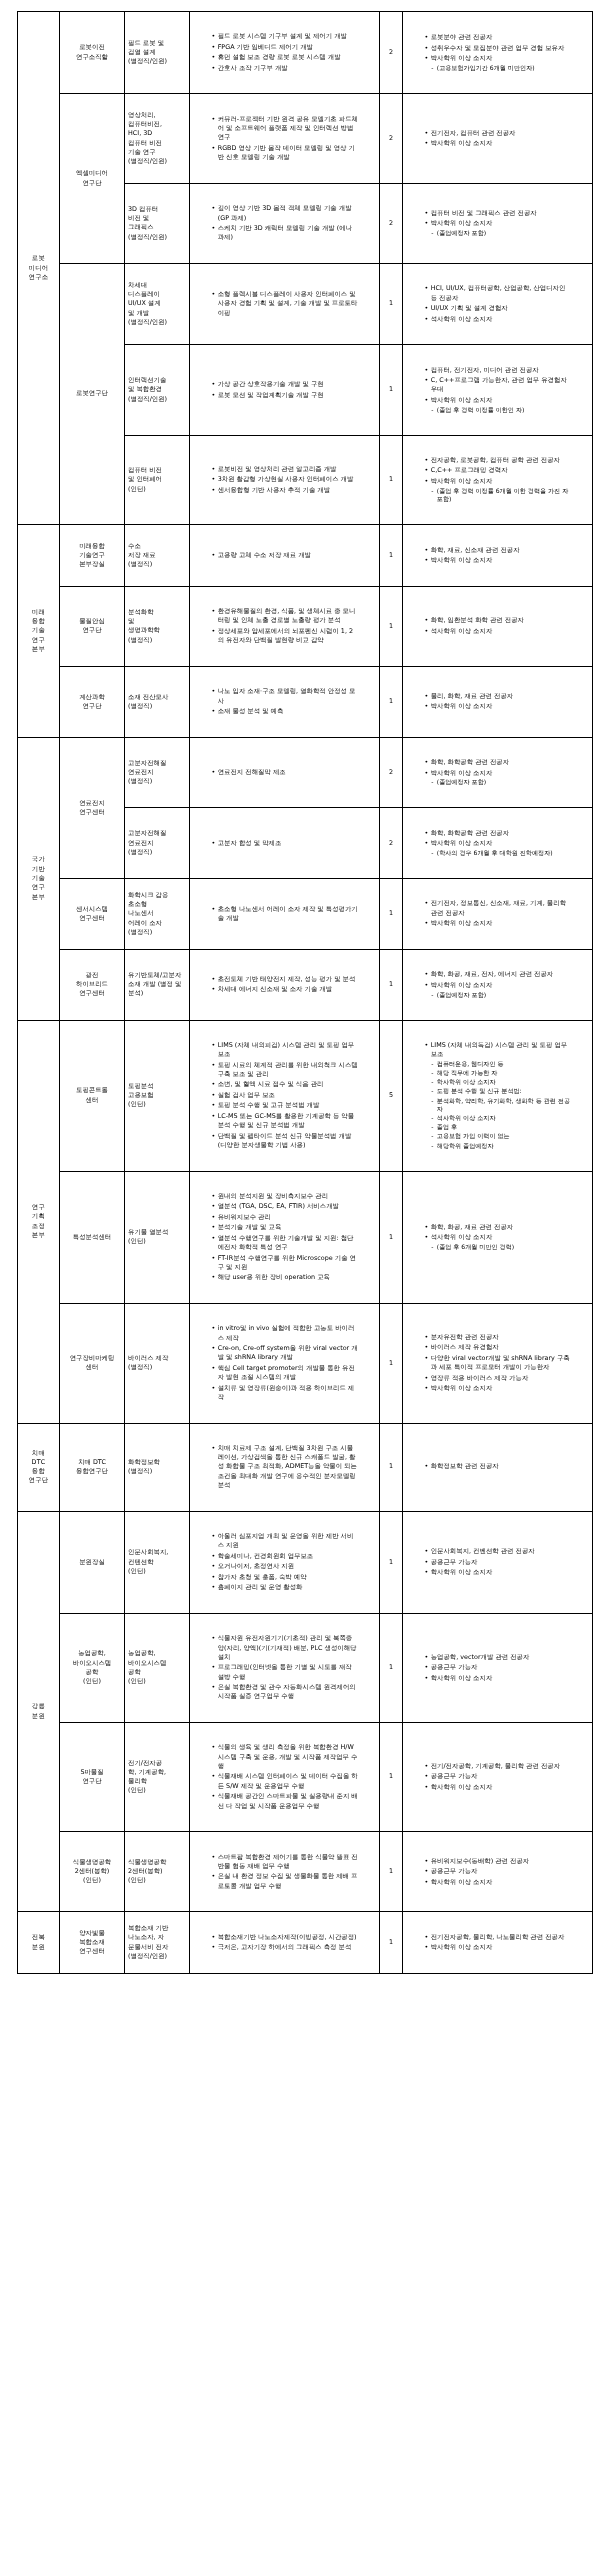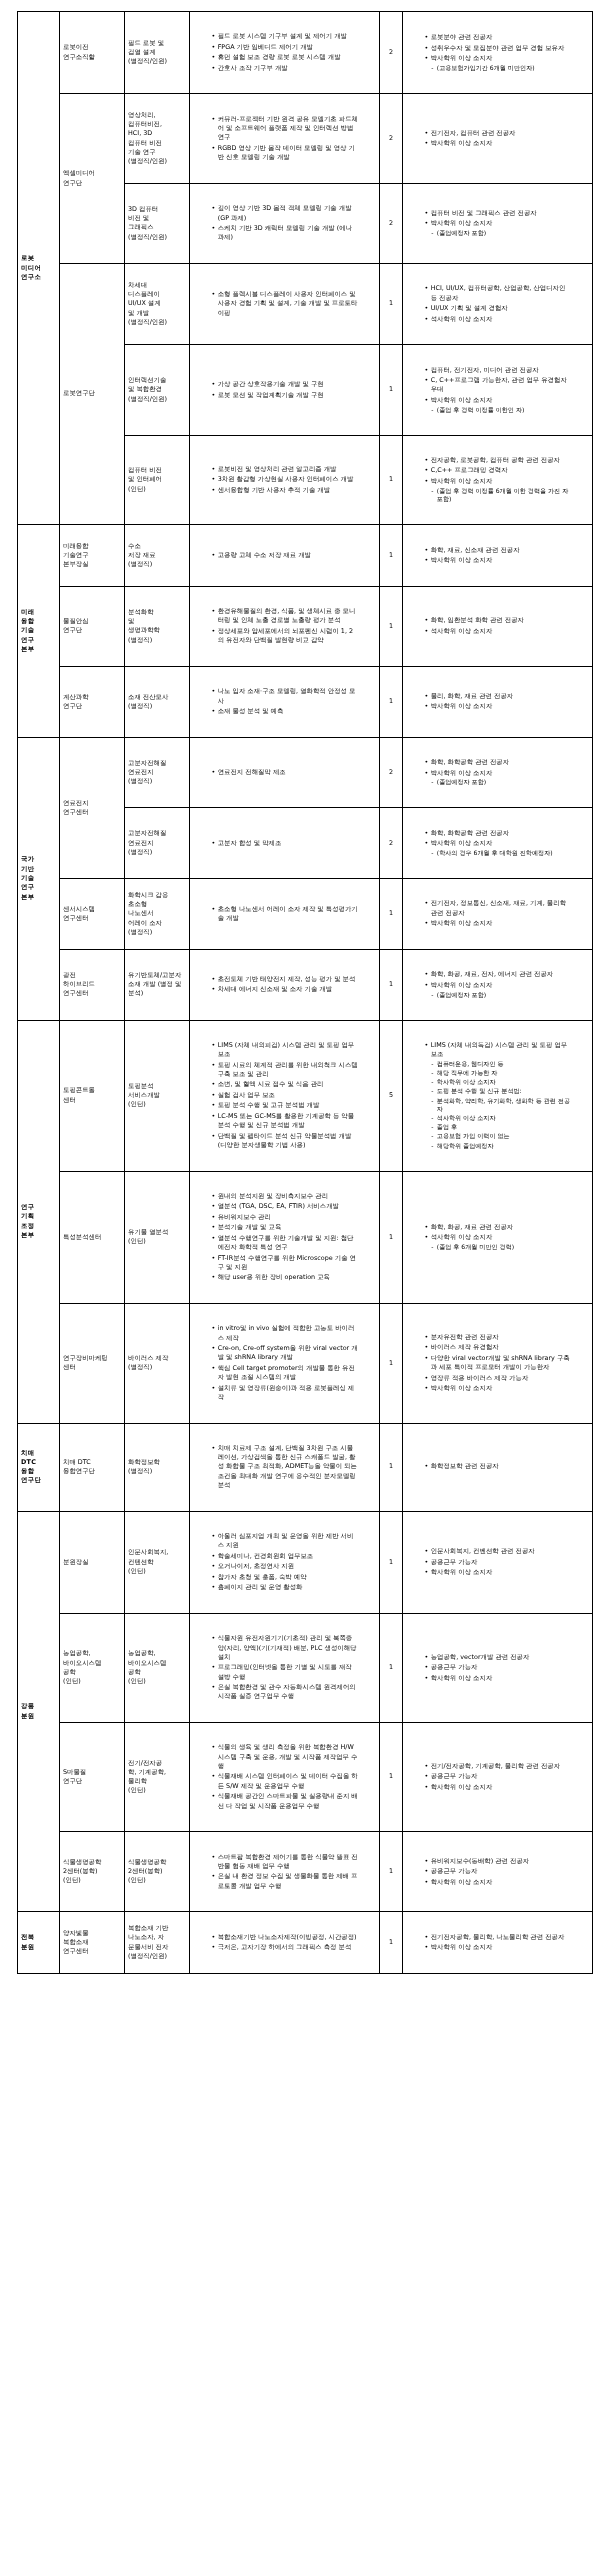--- a/index.html
+++ b/index.html
@@ -23,27 +23,28 @@
     table-layout: fixed;
   }
   table.recruit td {
     border: 0.6px solid #000000;
     vertical-align: middle;
     padding: 2.4px 3px;
     font-size: 6.4px;
     line-height: 1.45;
   }
   td.org {
-    text-align: left;
-    font-weight: bold;
+    text-align: center;
+    font-weight: normal;
     font-size: 7.3px;
     letter-spacing: 0.3px;
     width: 35px;
   }
   td.dept {
+    text-align: center;
     font-size: 6.4px;
     width: 58px;
     line-height: 1.5;
   }
   td.field {
     text-align: left;
     font-size: 6.4px;
     width: 58px;
     line-height: 1.5;
   }
@@ -450,21 +451,21 @@
             <span class="dept-line">기획</span>
             <span class="dept-line">조정</span>
             <span class="dept-line">본부</span>
           </td>
           <td class="dept" rowspan="1">
             <span class="dept-line">도핑콘트롤</span>
             <span class="dept-line">센터</span>
           </td>
           <td class="field">
             <span class="dept-line">도핑분석</span>
-            <span class="dept-line">서비스개발</span>
+            <span class="dept-line">고용보험</span>
             <span class="dept-line">(인턴)</span>
           </td>
           <td class="duty">
             <ul class="bul">
               <li>LIMS (자체 내외피검) 시스템 관리 및 도핑 업무 보조</li>
               <li>도핑 시료의 체계적 관리를 위한 내외척크 시스템 구축 보조 및 관리</li>
               <li>소변, 및 혈액 시료 접수 및 식음 관리</li>
               <li>실험 검사 업무 보조</li>
               <li>도핑 분석 수행 및 고규 분석법 개발</li>
               <li>LC-MS 또는 GC-MS를 활용한 기계공학 등 약물 분석 수행 및 신규 분석법 개발</li>
@@ -524,21 +525,21 @@
           </td>
           <td class="field">
             <span class="dept-line">바이러스 제작</span>
             <span class="dept-line">(별정직)</span>
           </td>
           <td class="duty">
             <ul class="bul">
               <li>in vitro및 in vivo 실험에 적합한 고농도 바이러스 제작</li>
               <li>Cre-on, Cre-off system을 위한 viral vector 개발 및 shRNA library 개발</li>
               <li>핵심 Cell target promoter의 개발물 통한 유전자 발현 조절 시스템의 개발</li>
-              <li>설치류 및 영장류(원숭이)과 적용 로봇플레싱 제작</li>
+              <li>설치류 및 영장류(원숭이)과 적용 하이브리드 제작</li>
             </ul>
           </td>
           <td class="count">1</td>
           <td class="qual">
             <ul class="bul">
               <li>분자유전학 관련 전공자</li>
               <li>바이러스 제작 유경험자</li>
               <li>다양한 viral vector개발 및 shRNA library 구축과 세포 특이적 프로모터 개발이 가능한자</li>
               <li>영장류 적용 바이러스 제작 가능자</li>
               <li>박사학위 이상 소지자</li>

